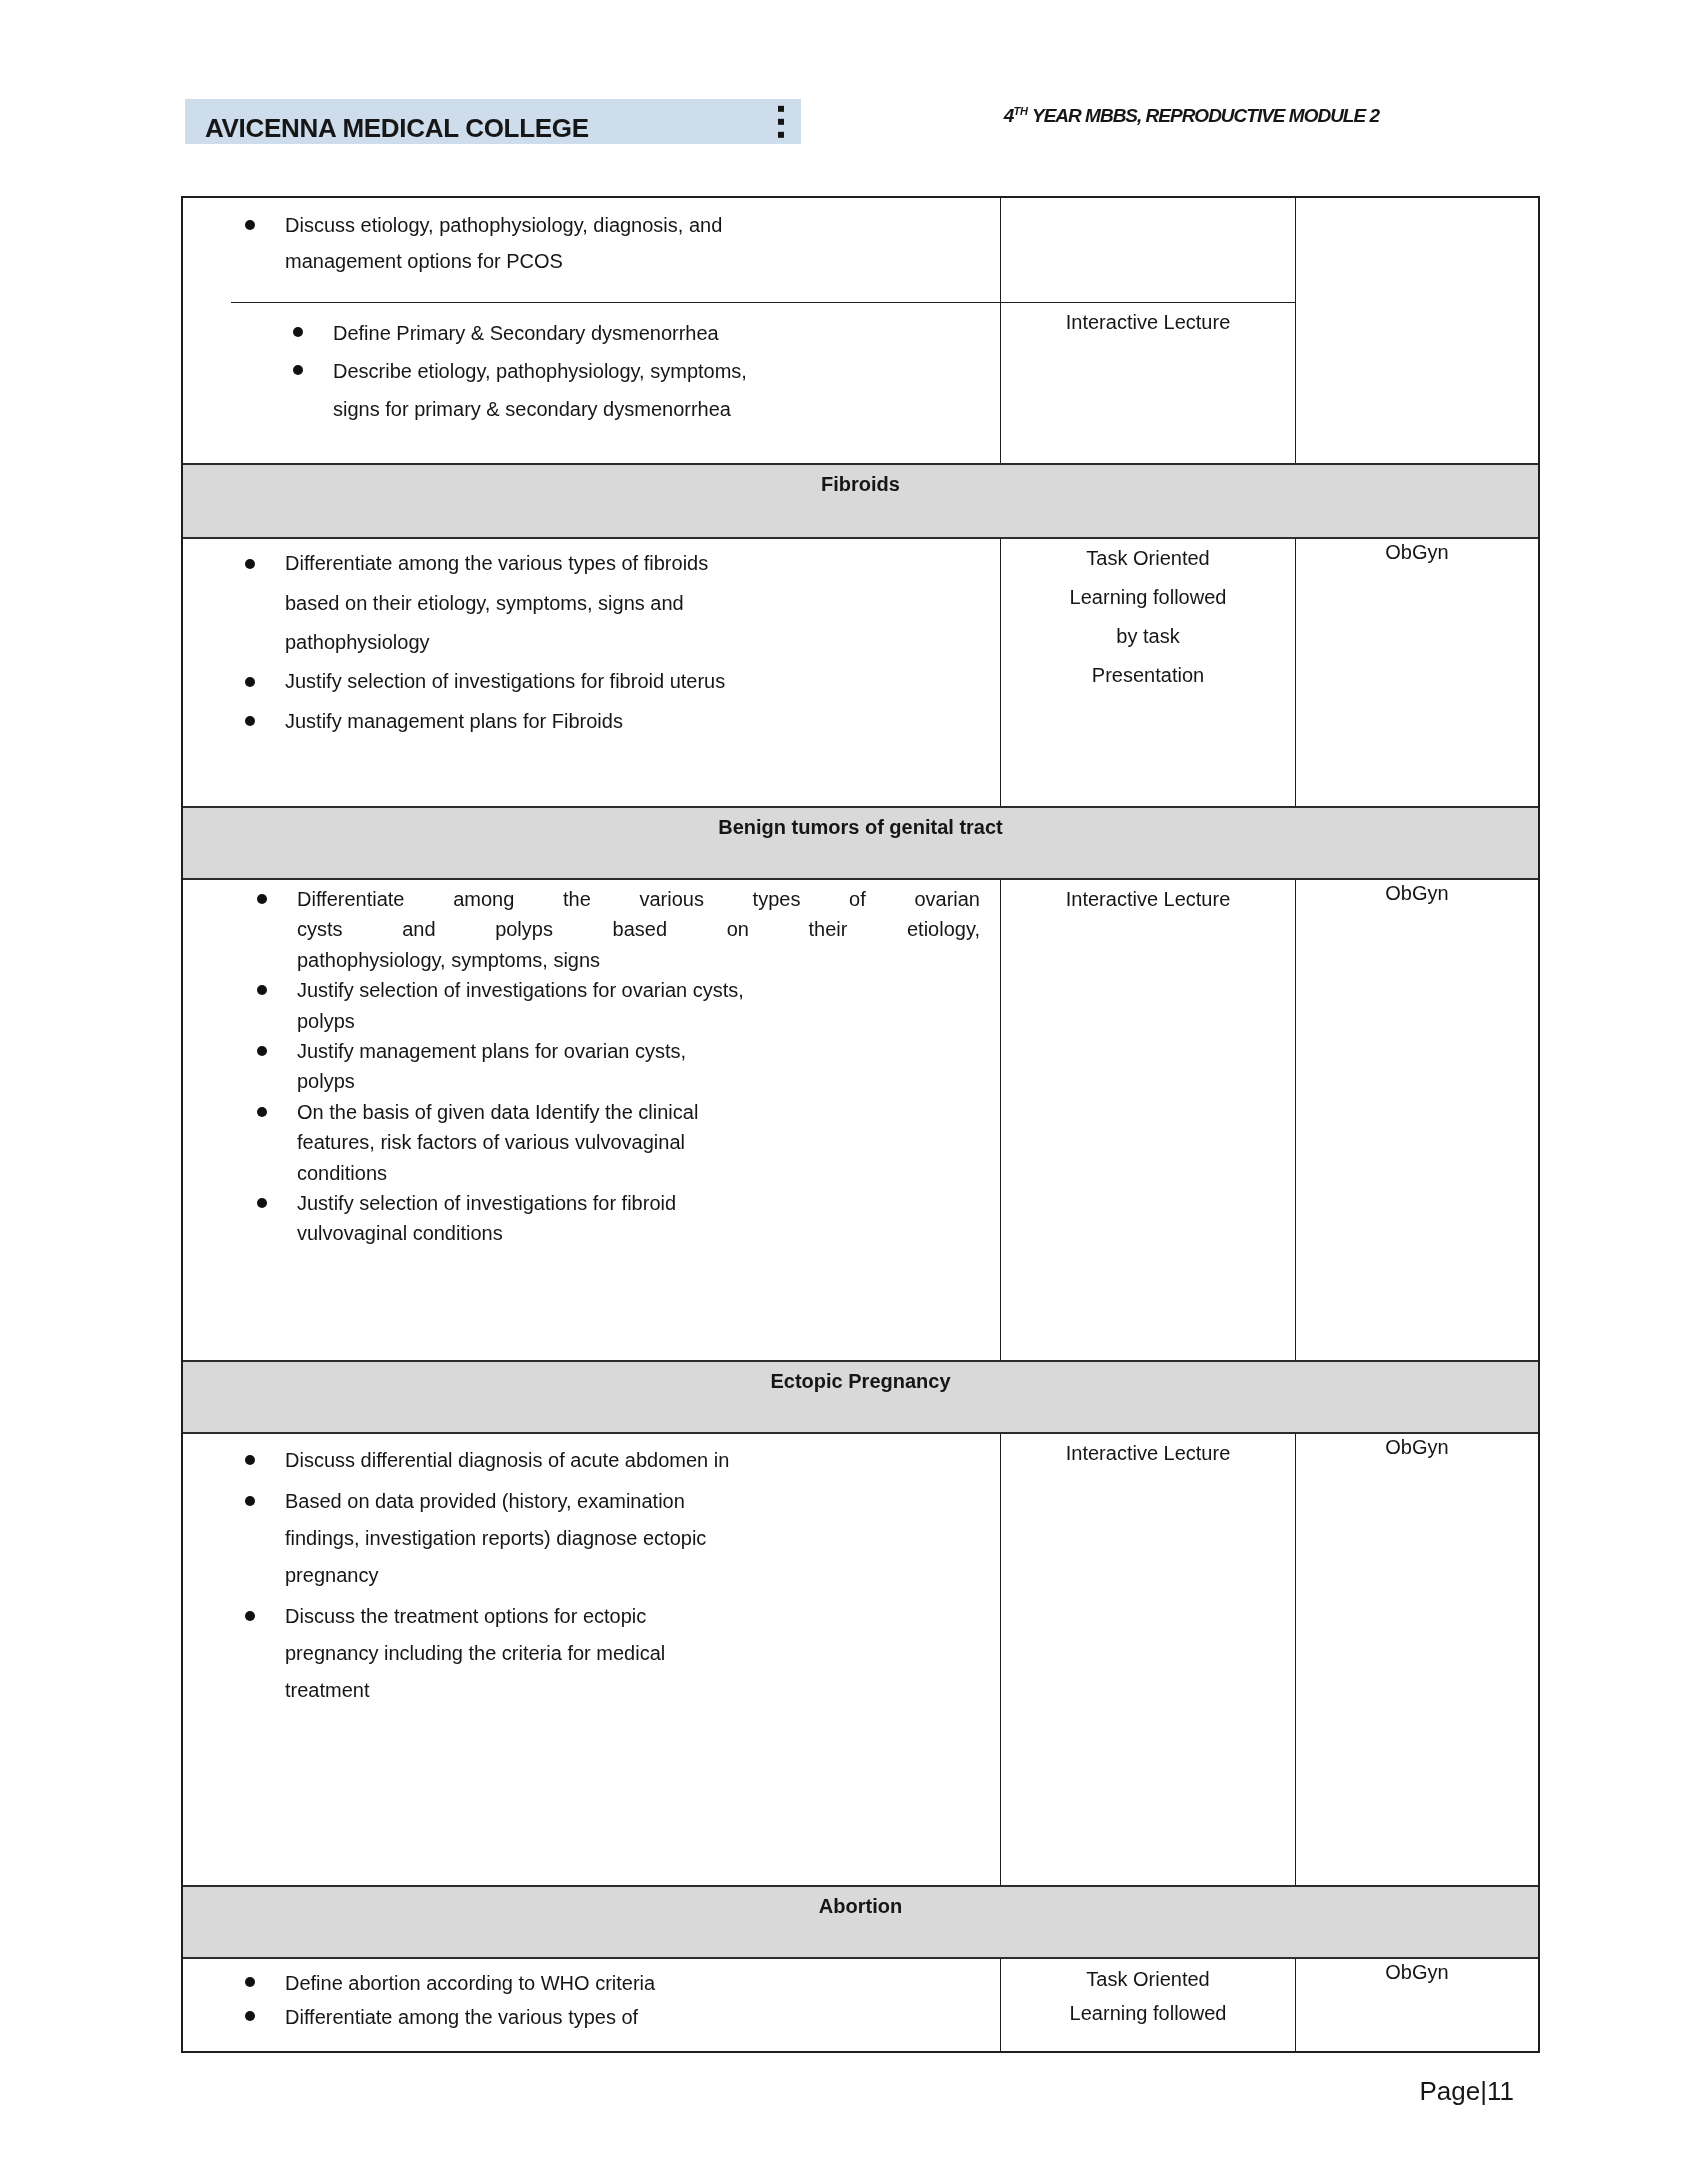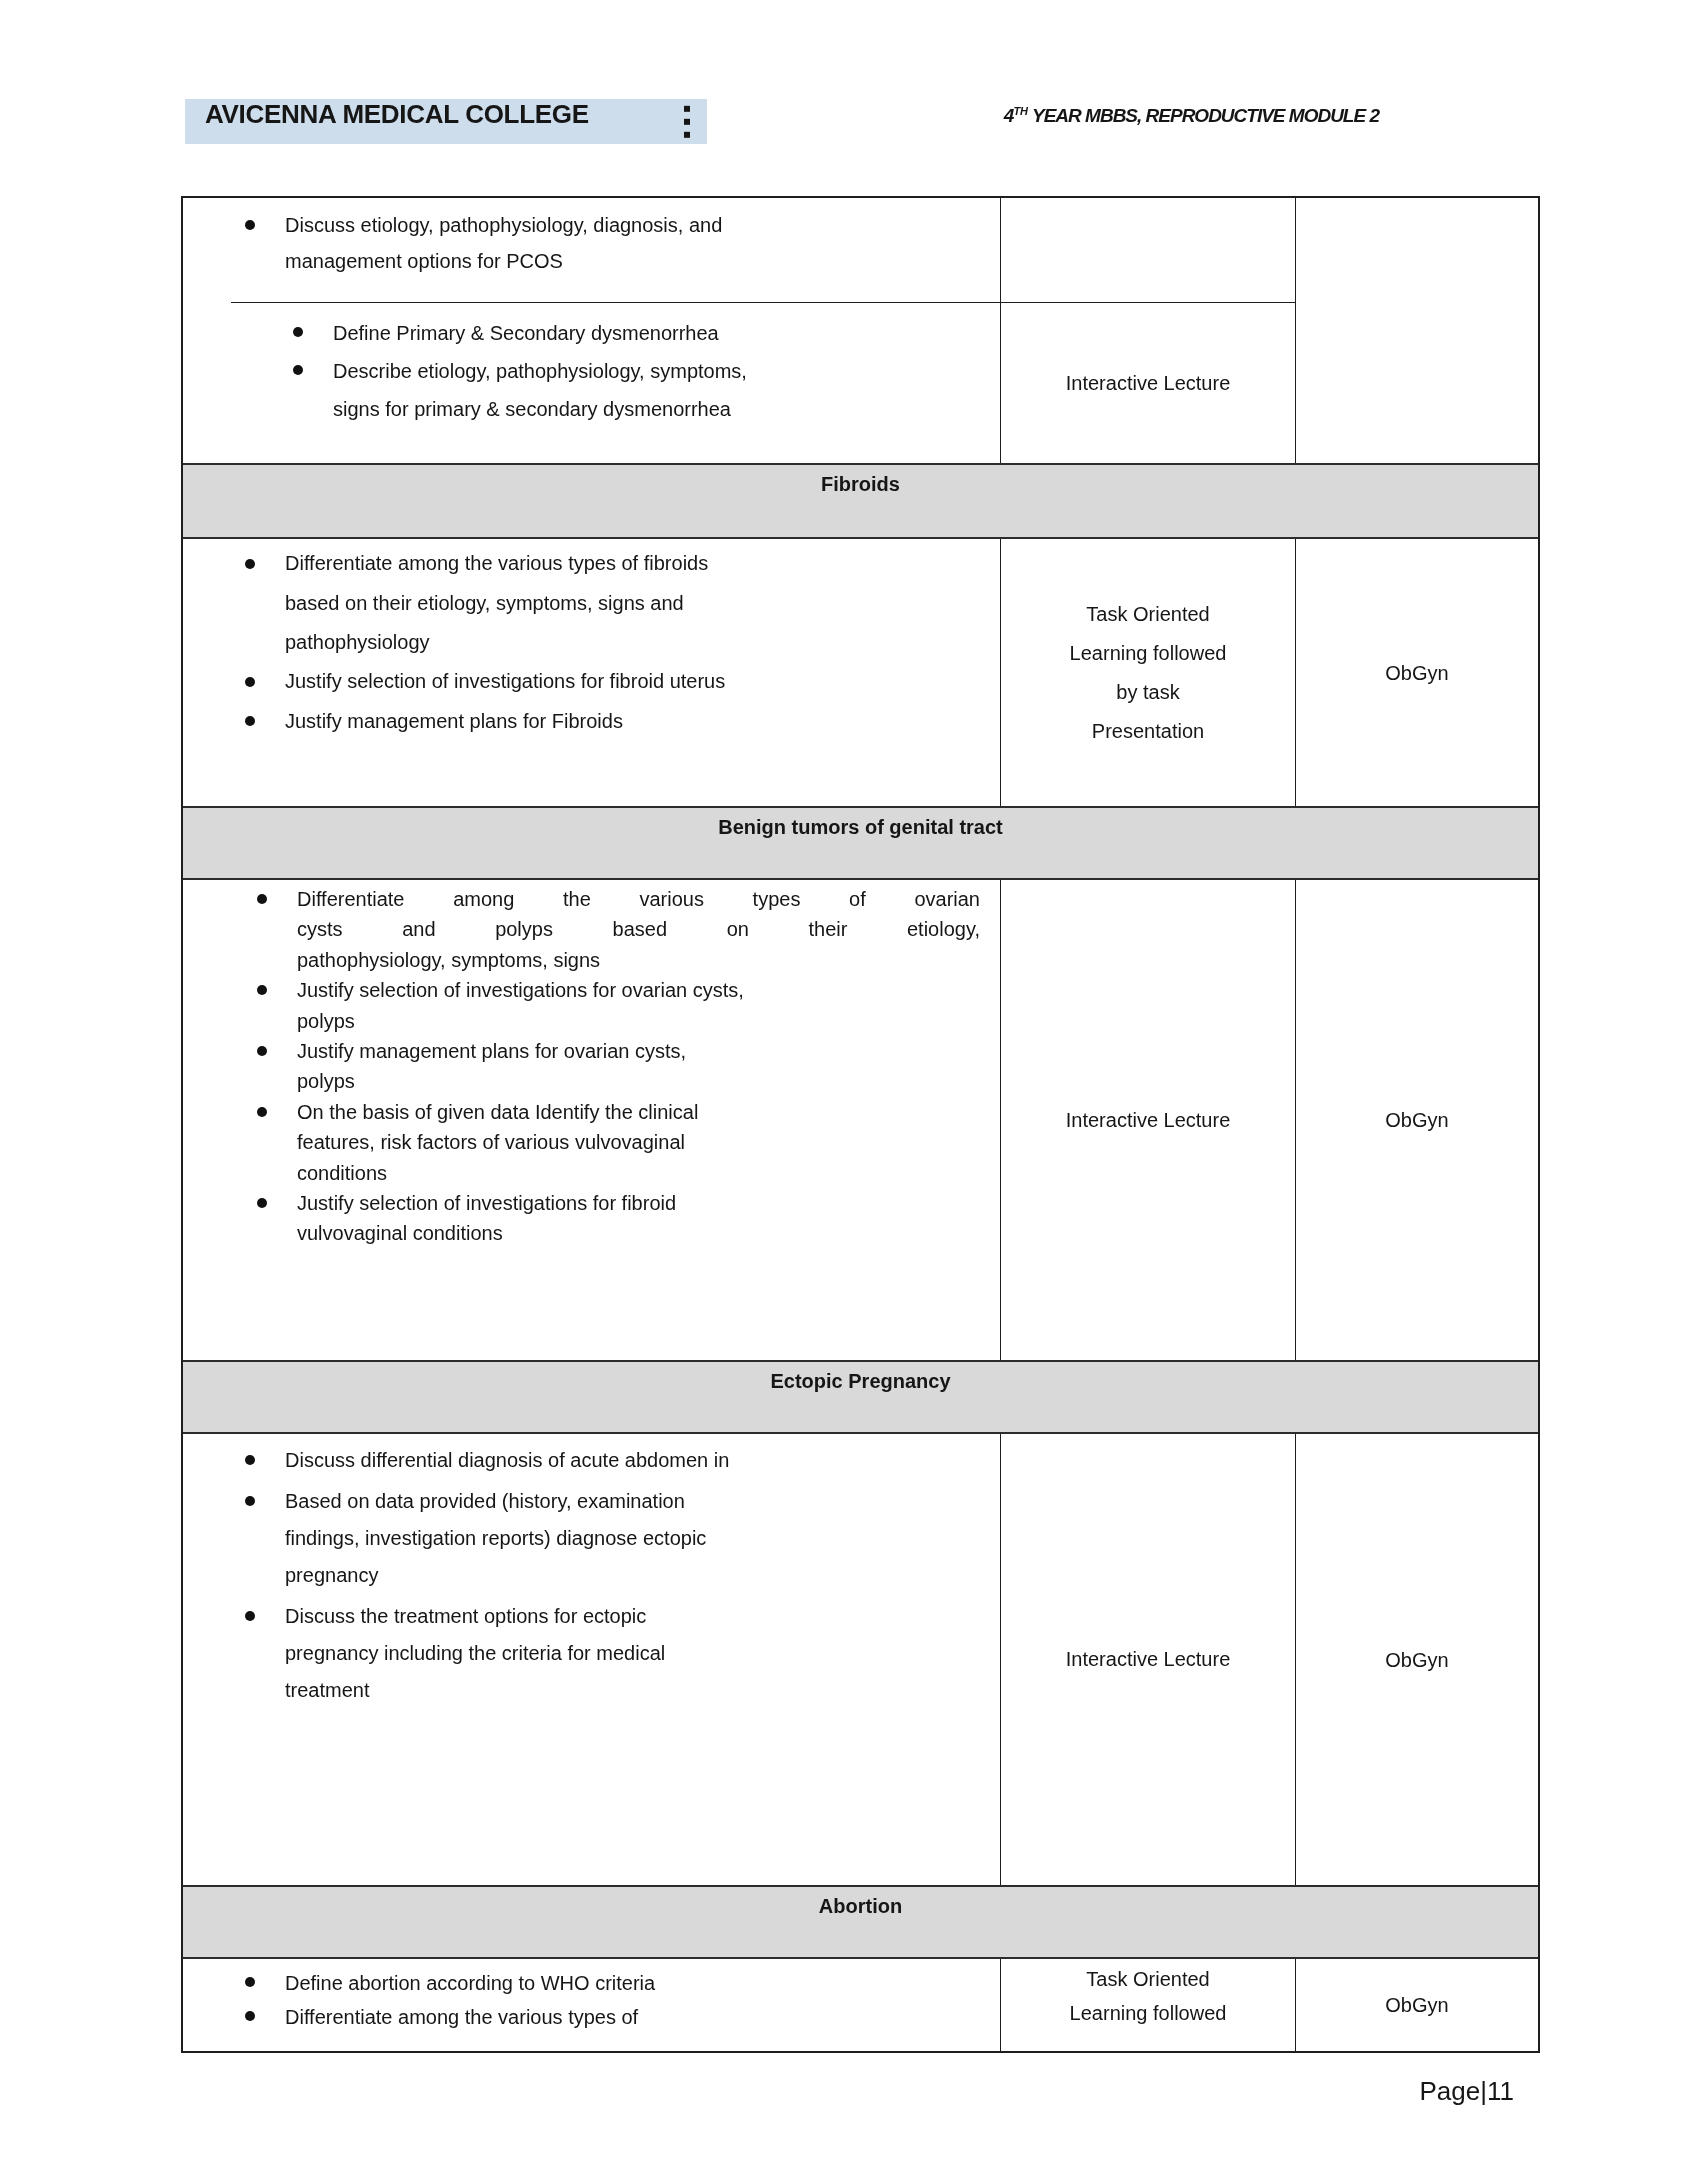--- a/index.html
+++ b/index.html
@@ -4,23 +4,23 @@
 <style>
   html,body{margin:0;padding:0;}
   body{
     width:1687px;height:2183px;position:relative;overflow:hidden;
     background:#ffffff;color:#161616;
     font-family:"Liberation Sans","DejaVu Sans",sans-serif;
     -webkit-font-smoothing:antialiased;
   }
   
   .college-box{
-    position:absolute;left:185px;top:99px;width:522px;height:45px;
+    position:absolute;left:185px;top:99px;width:616px;height:45px;
     background:var(--highlight-blue,#cdddec);
-    display:flex;align-items:flex-start;
+    display:flex;align-items:flex-end;
   }
   .college-text{
     font-size:26px;font-weight:bold;letter-spacing:-0.3px;
     padding-left:20px;white-space:nowrap;
   }
   .v-dots{
     position:absolute;right:17px;top:50%;transform:translateY(-50%);
     display:flex;flex-direction:column;gap:7.2px;
   }
   .v-dots i{display:block;width:6px;height:6px;background:#151515;}
@@ -57,21 +57,21 @@
   .just{white-space:normal;text-align:justify;text-align-last:justify;}
   .obj-r1{padding:9.2px 20px 0 102px;line-height:1.8;}
   .obj-r2{padding:10.5px 20px 0 102px;line-height:1.9;margin-left:48px;}
   .obj-r4{padding:5.3px 20px 0 102px;line-height:1.97;}
   .obj-r6{padding:4px 20px 0 114px;line-height:1.52;}
   .obj-r8{padding:8px 20px 0 102px;line-height:1.85;}
   .obj-r8 li + li{margin-top:4px;}
   .obj-r10{padding:6.6px 20px 0 102px;line-height:1.7;}
   
   .method,.dept{
-    display:flex;flex-direction:column;align-items:center;justify-content:center;
+    display:flex;flex-direction:column;align-items:center;justify-content:flex-start;
     text-align:center;line-height:1.95;
   }
   .method.top{justify-content:flex-start;padding-top:2.6px;line-height:1.7;}
   .dept{line-height:1.3;}
   
   .page-footer{position:absolute;right:173px;top:2076px;font-size:26px;white-space:nowrap;}
 </style>
 </head>
 <body>
 

